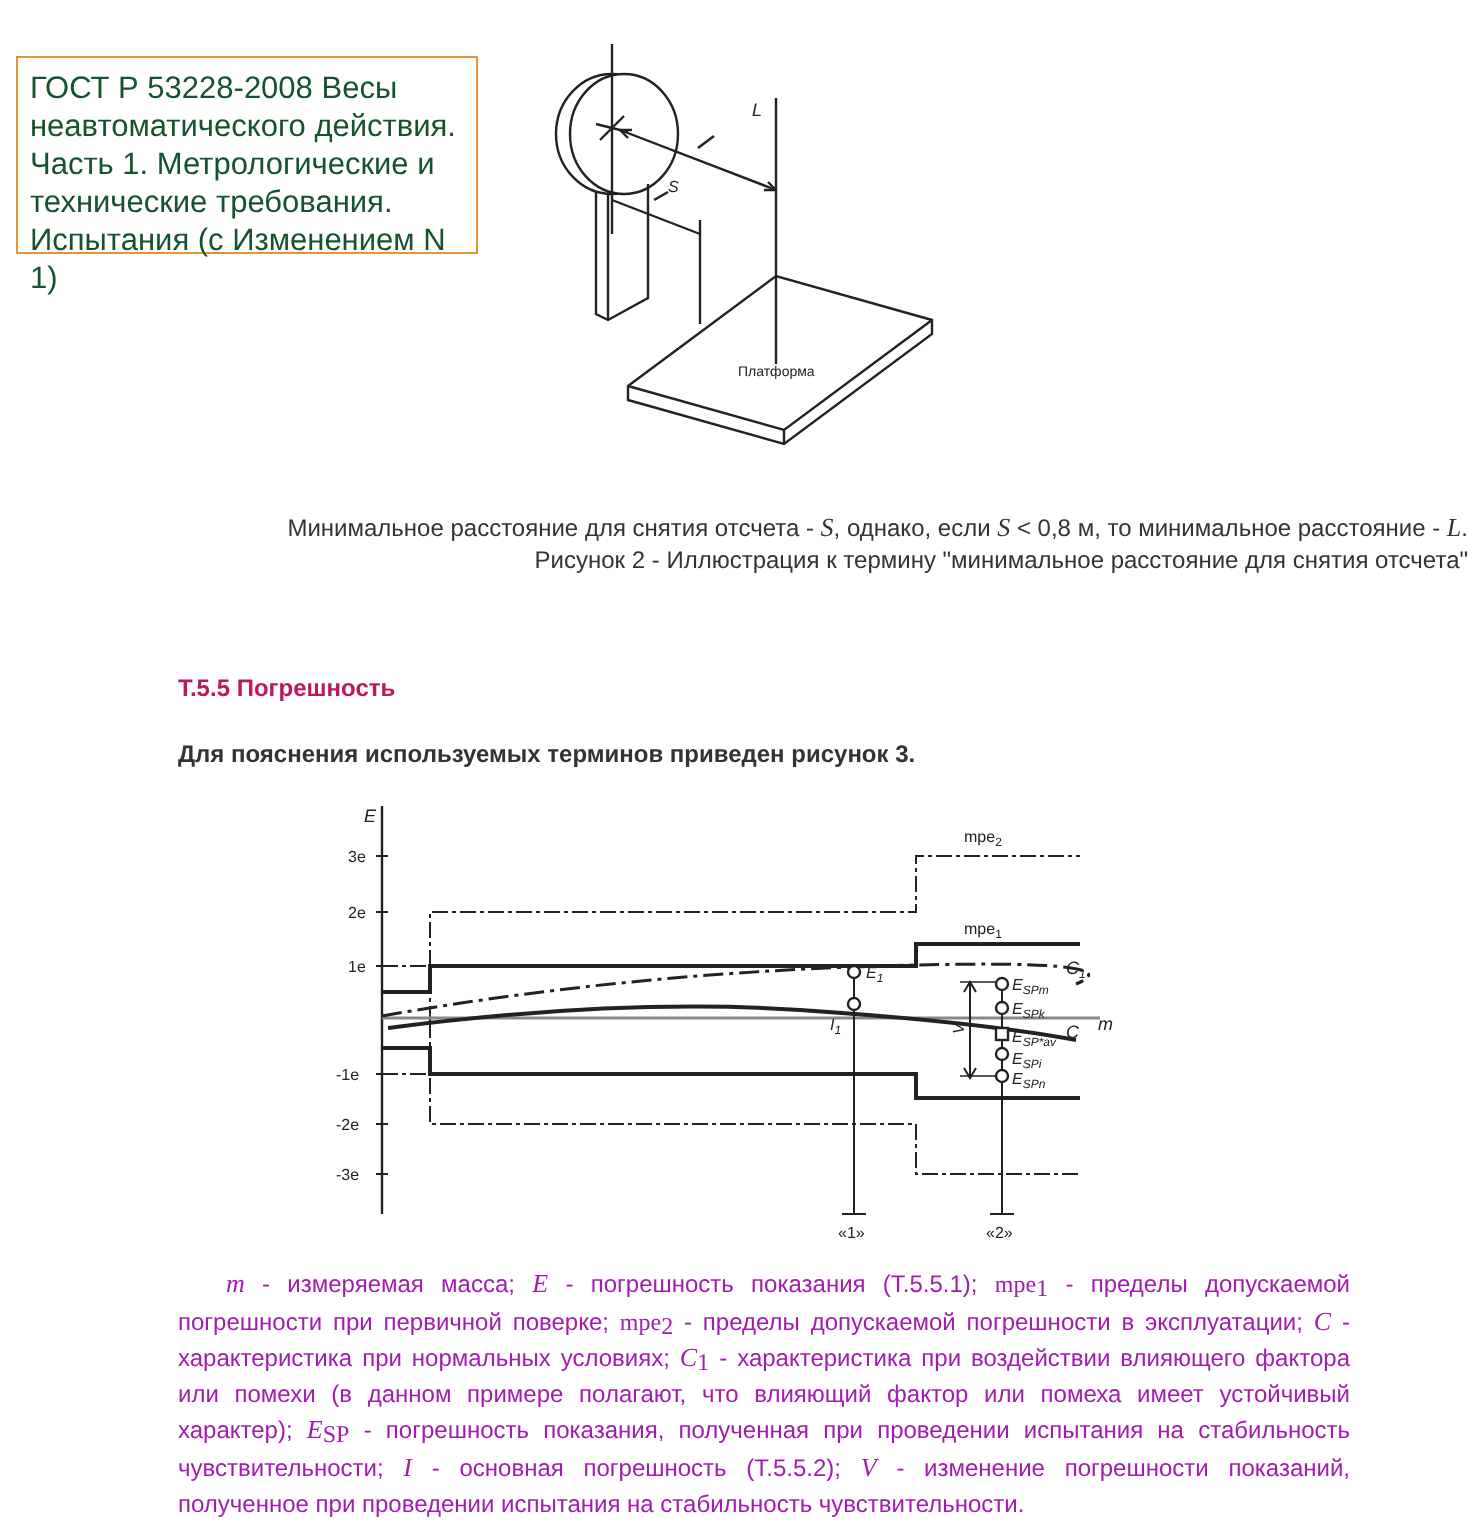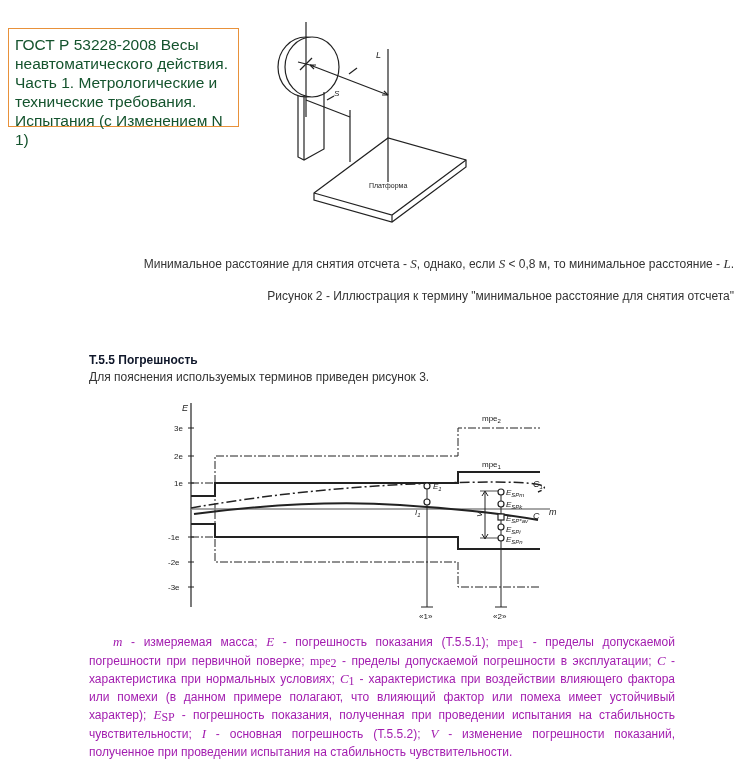--- a/index.html
+++ b/index.html
@@ -5,22 +5,22 @@
     html, body { margin: 0; padding: 0; background: #ffffff; }
     body { width: 734px; height: 770px; position: relative; overflow: hidden;
            font-family: "Liberation Sans", sans-serif; color: #333333; }
     .gost-box { position: absolute; left: 8px; top: 28px; width: 231px; height: 99px;
                 border: 1px solid #e8913a; box-sizing: border-box; padding: 6px 0 0 6px;
                 color: #14532d; font-size: 15.5px; line-height: 19px; }
     .fig1 { position: absolute; left: 262px; top: 22px; width: 240px; height: 210px; }
     .caption-line { position: absolute; left: 0; width: 734px; text-align: right;
                     font-size: 12px; color: #333; }
     .ital { font-family: "Liberation Serif", serif; font-style: italic; font-size: 13px; }
-    .heading { position: absolute; left: 89px; top: 337px; font-size: 12px; font-weight: bold; color: #0f172a; margin-top: 16px; }
-    .intro { position: absolute; left: 89px; top: 370px; font-size: 12px; color: #333; }
+    .heading { position: absolute; left: 89px; top: 337px; font-size: 12px; font-weight: bold; color: #be185d; }
+    .intro { position: absolute; left: 89px; top: 370px; font-size: 12px; color: #333; font-weight: bold; }
     .fig3 { position: absolute; left: 160px; top: 395px; width: 400px; height: 230px; }
     .legend { position: absolute; left: 89px; top: 633px; width: 586px; font-size: 12px;
               line-height: 17.6px; text-align: justify; color: #a21caf; }
     .legend .indent { display: inline-block; width: 24px; }
     .sym { font-family: "Liberation Serif", serif; font-style: italic; font-size: 13px; }
     .symr { font-family: "Liberation Serif", serif; font-size: 12px; }
     sub { font-size: 9px; vertical-align: -2px; line-height: 0; }
     svg text { font-family: "Liberation Sans", sans-serif; }
   </style>
 </head>
@@ -58,21 +58,21 @@
     <line x1="126" y1="116" x2="126" y2="160"></line>
   </g>
   <text x="114" y="36" font-size="9" font-style="italic" fill="#222">L</text>
   <text x="72" y="74" font-size="8" font-style="italic" fill="#222">S</text>
   <text x="107" y="166" font-size="7" fill="#222">Платформа</text>
 </svg>
 
 <div class="caption-line" style="top:256px;">
   <span>Минимальное расстояние для снятия отсчета - </span><span class="ital">S</span><span>, однако, если </span><span class="ital">S</span><span> &lt; 0,8 м, то минимальное расстояние - </span><span class="ital">L</span><span>.</span>
 </div>
-<div class="caption-line" style="top:289px;">Рисунок 2 - Иллюстрация к термину "минимальное расстояние для снятия отсчета"</div>
+<div class="caption-line" style="top:273px;">Рисунок 2 - Иллюстрация к термину "минимальное расстояние для снятия отсчета"</div>
 
 <div class="heading">Т.5.5 Погрешность</div>
 <div class="intro">Для пояснения используемых терминов приведен рисунок 3.</div>
 
 <svg class="fig3" viewBox="0 0 400 230">
   <g stroke="#222" fill="none">
 
     <line x1="31" y1="8" x2="31" y2="212" stroke-width="1.2"></line>
     <g stroke-width="1">
       <line x1="28" y1="33" x2="34" y2="33"></line>

